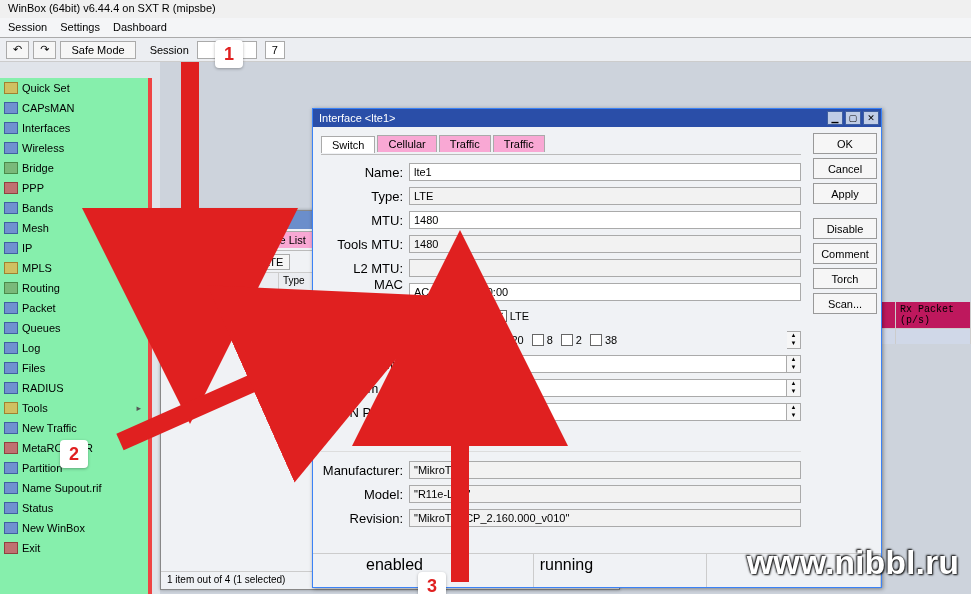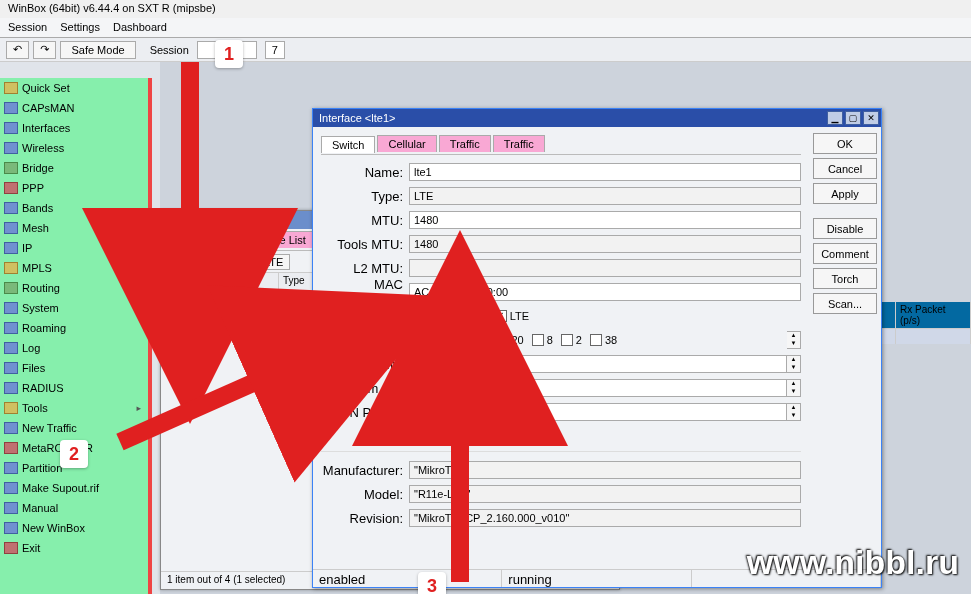--- a/index.html
+++ b/index.html
@@ -69,27 +69,27 @@
          font-size:11px; display:flex; align-items:center; }
   .fld.ro { background:#f2f2f2; }
   .spin { width:14px; height:18px; border:1px solid #aaa; border-left:none;
           background:#f6f6f6; display:flex; flex-direction:column; }
   .spin div { flex:1; font-size:6px; text-align:center; }
   .cb { display:inline-flex; align-items:center; gap:3px; margin-right:8px; font-size:11px; }
   .cb .box { width:12px; height:12px; border:1px solid #666; background:#fff;
              display:inline-flex; align-items:center; justify-content:center; font-size:10px;
              line-height:1; }
   .hint { color:#1030e0; }
-  .dlg .foot { position:absolute; left:0; bottom:0; right:0; height:18px;
-               border-top:1px solid #ccc; display:flex; font-size:13px; }
+  .dlg .foot { position:absolute; left:0; bottom:0; right:0; height:34px;
+               border-top:1px solid #ccc; display:flex; font-size:16px;padding-left:47px; }
   .dlg .foot div { flex:1; padding:2px 6px; border-right:1px solid #ccc; }
 
   
   .rcols { position:absolute; right:0; top:240px; width:150px; height:40px; }
-  .rcols .h { display:flex; background:#0369a1; border-bottom:1px solid #ccc; font-size:10px; }
+  .rcols .h { display:flex; background:#be185d; border-bottom:1px solid #ccc; font-size:10px;font-family:Liberation Mono, monospace; }
   .rcols .h div, .rcols .r div { width:75px; padding:2px 4px; border-right:1px solid #ccc; }
   .rcols .r { display:flex; background:#d0d8e8; font-size:10px; }
 
   
   .anno { position:absolute; pointer-events:none; }
   .numbox { position:absolute; width:28px; height:28px; background:#fff;
             border-radius:4px; box-shadow:0 1px 3px rgba(0,0,0,.3); color:#e02020;
             font-size:18px; font-weight:bold; display:flex; align-items:center;
             justify-content:center; }
   .arrow-svg { position:absolute; }
@@ -170,26 +170,26 @@
         <span>MPLS</span>
         <span class="tri">▸</span>
       </div>
       <div class="sb-item">
         <span class="ic g"></span>
         <span>Routing</span>
         <span class="tri">▸</span>
       </div>
       <div class="sb-item">
         <span class="ic b"></span>
-        <span>System</span>
+        <span>Packet</span>
         <span class="tri">▸</span>
       </div>
       <div class="sb-item">
         <span class="ic b"></span>
-        <span>Roaming</span>
+        <span>Queues</span>
       </div>
       <div class="sb-item">
         <span class="ic b"></span>
         <span>Log</span>
       </div>
       <div class="sb-item">
         <span class="ic b"></span>
         <span>Files</span>
       </div>
       <div class="sb-item">
@@ -208,25 +208,25 @@
       <div class="sb-item">
         <span class="ic r"></span>
         <span>MetaROUTER</span>
       </div>
       <div class="sb-item">
         <span class="ic b"></span>
         <span>Partition</span>
       </div>
       <div class="sb-item">
         <span class="ic b"></span>
-        <span>Make Supout.rif</span>
-      </div>
-      <div class="sb-item">
-        <span class="ic b"></span>
-        <span>Manual</span>
+        <span>Name Supout.rif</span>
+      </div>
+      <div class="sb-item">
+        <span class="ic b"></span>
+        <span>Status</span>
       </div>
       <div class="sb-item">
         <span class="ic b"></span>
         <span>New WinBox</span>
       </div>
       <div class="sb-item">
         <span class="ic r"></span>
         <span>Exit</span>
       </div>
     </div>

